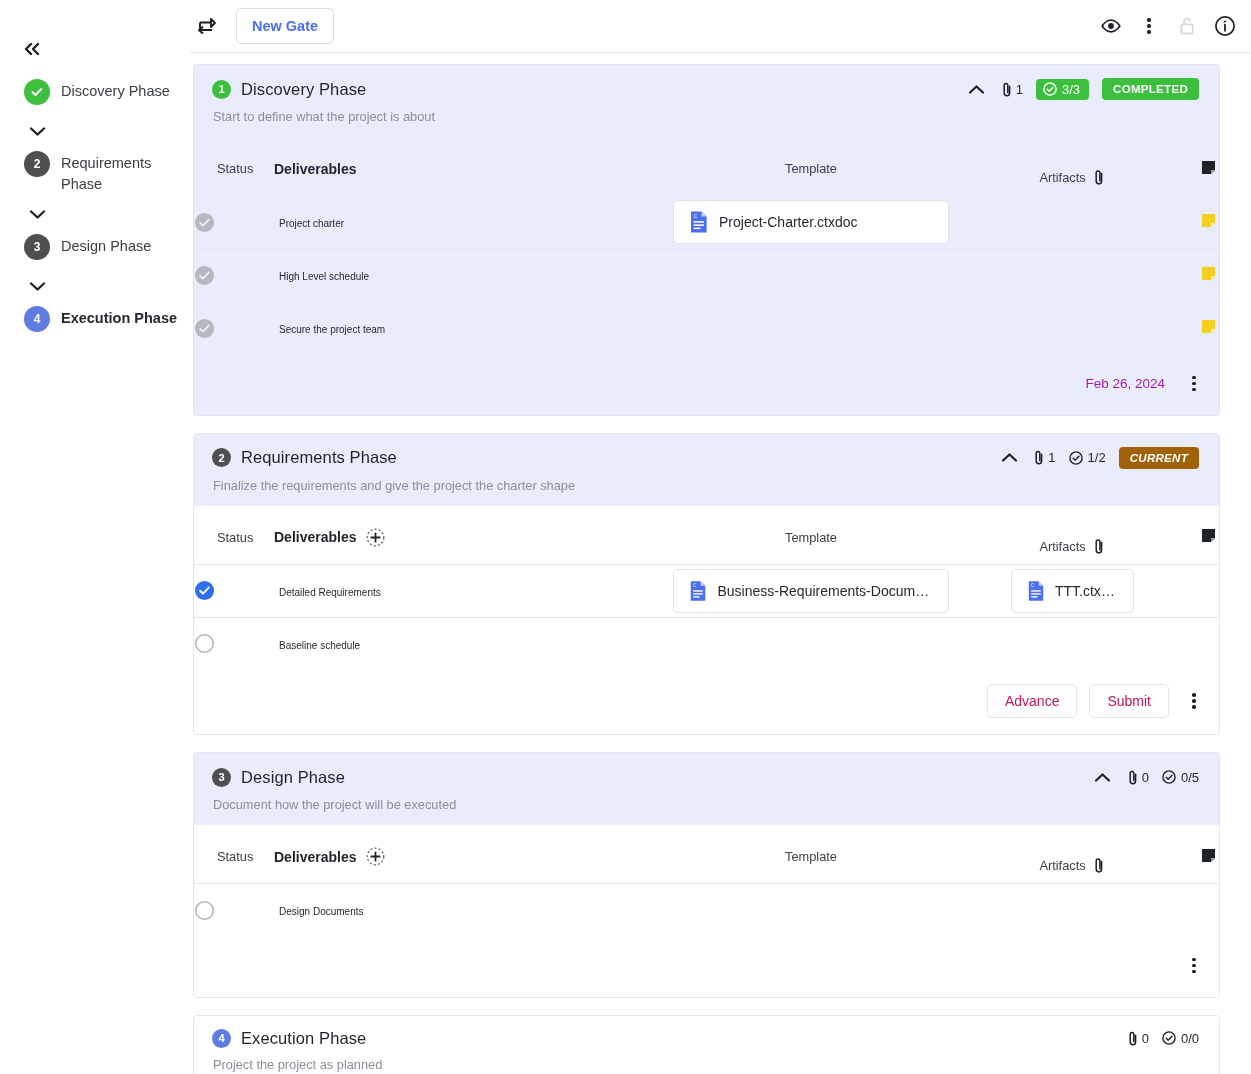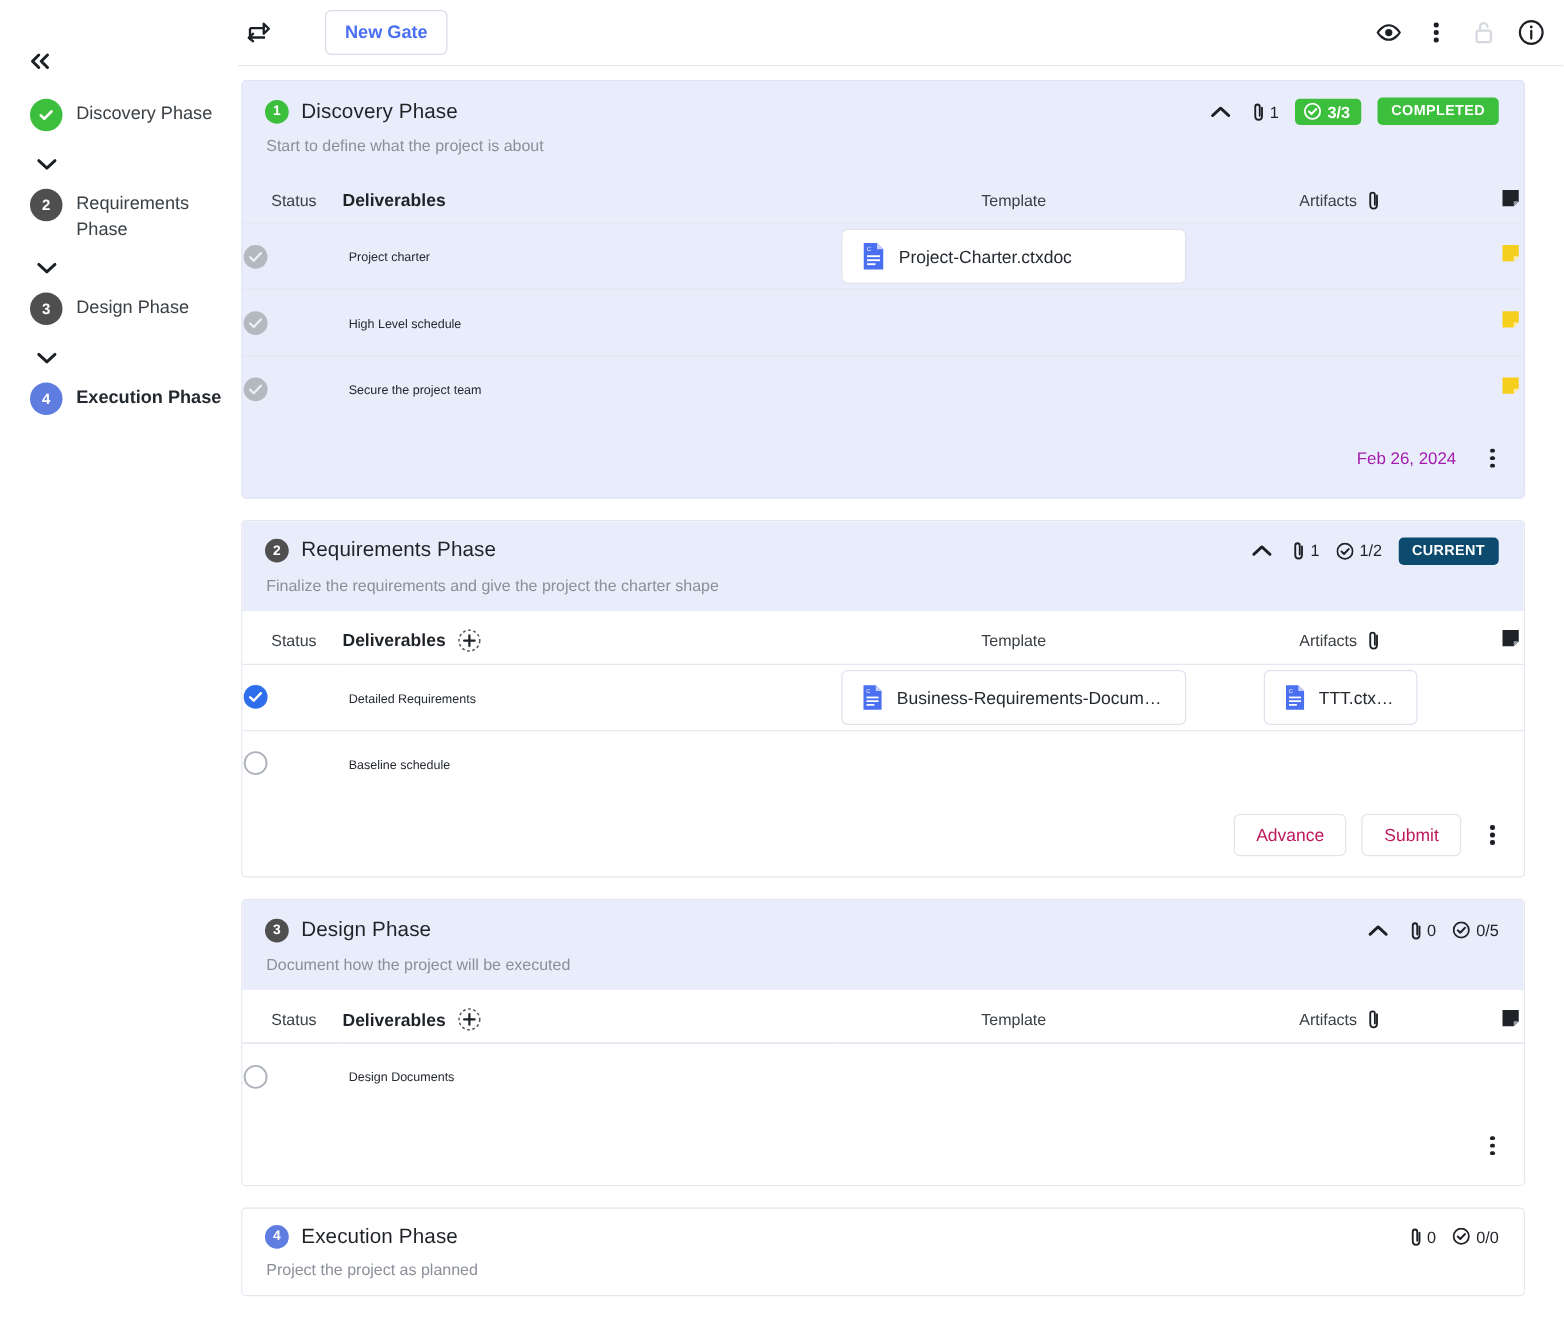--- a/index.html
+++ b/index.html
@@ -64,21 +64,20 @@
     flex: 1 1 auto; min-width: 0;
     background: #ffffff;
     display: flex; flex-direction: column;
   }
   .toolbar {
     height: 53px; flex: 0 0 53px;
     display: flex; align-items: center;
     padding: 0 14px 0 2px;
     border-bottom: 1px solid #e6e9f0;
     background: #fff;
-    gap: 24px;
   }
   .tb-icon-btn {
     width: 30px; height: 30px;
     display: flex; align-items: center; justify-content: center;
     cursor: pointer; color: #1c2024;
   }
   .new-gate-btn {
     margin-left: 14px;
     height: 36px; padding: 0 15px;
     border: 1px solid #d9dde7; border-radius: 5px;
@@ -125,28 +124,28 @@
   .phase-title { font-size: 16.5px; color: #1f2328; letter-spacing: .1px; }
   .head-meta { margin-left: auto; display: flex; align-items: center; gap: 13px; }
   .chev-btn { width: 22px; height: 22px; display:flex; align-items:center; justify-content:center; cursor: pointer; color:#1c2024; }
   .attach-count { display: flex; align-items: center; gap: 3px; font-size: 13px; color: #1f2328; }
   .check-count {
     display: flex; align-items: center; gap: 5px;
     font-size: 13px; color: #1f2328;
   }
   .check-count.pill {
     background: #3cbf3c; color: #fff;
-    padding: 3px 9px 3px 7px; border-radius: 4px; font-weight: bold;
+    padding: 3px 9px 3px 7px; border-radius: 4px; font-weight: normal;
   }
   .status-pill {
     font-size: 11.5px; font-weight: bold; color: #fff;
     padding: 5px 11px; border-radius: 4px; letter-spacing: .3px;
   }
   .status-pill.completed { background: #3cbf3c; }
-  .status-pill.current { background: #0c4a6e; }
+  .status-pill.current { background: #a16207; font-style: italic; }
   .phase-desc {
     margin: 9px 0 0 0;
     font-size: 12.8px; color: #8b8f98;
     padding-left: 1px;
   }
 
   
   .card-body { background: #fff; }
   .card.all-tinted .card-body { background: transparent; }
   .tbl { width: 100%; border-collapse: collapse; table-layout: fixed; }
@@ -161,21 +160,21 @@
     border-bottom: 1px solid #e4e7ef;
     text-align: left; vertical-align: middle;
   }
   .tbl th.th-status { padding-left: 23px; }
   .tbl th.th-deliv  { font-weight: bold; font-size: 14px; color: #1f2328; }
   .tbl th.th-center { text-align: center; }
   .tbl th.th-art    { text-align: center; }
   .tbl th.th-note   { text-align: center; }
   .th-deliv-inner { display: flex; align-items: center; gap: 9px; }
   .add-circle { cursor: pointer; display: inline-flex; }
-  .art-head-inner { display: inline-flex; align-items: center; gap: 7px; justify-content: flex-end; }
+  .art-head-inner { display: inline-flex; align-items: center; gap: 7px; justify-content: flex-end; margin-top: 18px; }
 
   .tbl td {
     padding: 0; height: 53px;
     border-bottom: 1px solid #e4e7ef;
     vertical-align: middle;
   }
   .tbl tr.no-line td { border-bottom: none; }
   .td-status { padding-left: 23px; }
   .status-dot { width: 21px; height: 21px; display: block; }
   .deliv-name { font-size: 10px; color: #24292f; padding-left: 5px; }

